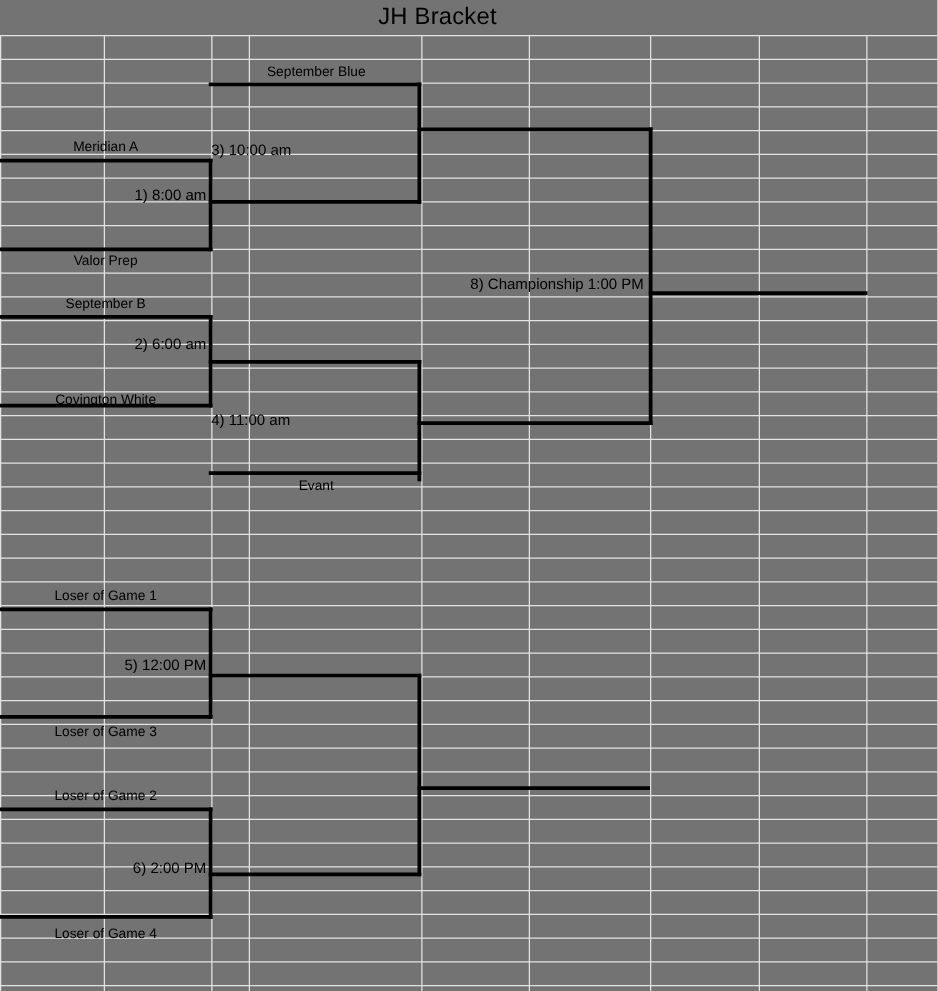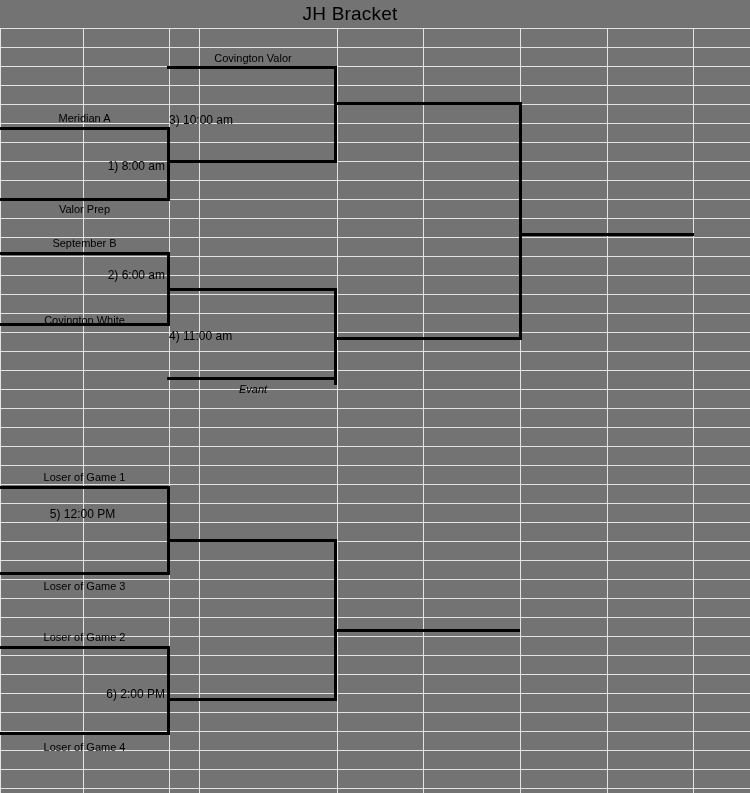--- a/index.html
+++ b/index.html
@@ -136,52 +136,53 @@
       <div class="gridline-h" style="top: 788px;"></div>
     </div>
 
   <div class="title">JH Bracket</div>
 
   <div class="team-label" style="left:0px; top:112px; width:169px;">Meridian A</div>
   <div class="bl-h" style="left:0px; top:127px; width:170px;"></div>
   <div class="bl-v" style="left:167px; top:127px; height:74px;"></div>
   <div class="bl-h" style="left:0px; top:198px; width:170px;"></div>
   <div class="team-label" style="left:0px; top:203px; width:169px;">Valor Prep</div>
-  <div class="game-label" style="left:0px; top:159px; width:165px;">1) 8:00 am</div>
+  <div class="game-label" style="left:0px; top:149px; width:165px;">1) 8:00 am</div>
 
   <div class="team-label" style="left:0px; top:237px; width:169px;">September B</div>
   <div class="bl-h" style="left:0px; top:252px; width:170px;"></div>
   <div class="bl-v" style="left:167px; top:252px; height:74px;"></div>
   <div class="bl-h" style="left:0px; top:323px; width:170px;"></div>
   <div class="team-label" style="left:0px; top:314px; width:169px;">Covington White</div>
   <div class="game-label" style="left:0px; top:268px; width:165px;">2) 6:00 am</div>
 
-  <div class="team-label" style="left:169px; top:52px; width:168px;">Covington Valor</div>
+  <div class="team-label" style="left:169px; top:52px; width:168px;">September Blue</div>
   <div class="bl-h" style="left:167px; top:66px; width:170px;"></div>
   <div class="bl-v" style="left:334px; top:66px; height:97px;"></div>
   <div class="bl-h" style="left:167px; top:160px; width:170px;"></div>
   <div class="game-label" style="left:169px; top:113px; width:0px; text-align:left;">3) 10:00 am</div>
 
   <div class="bl-h" style="left:167px; top:288px; width:170px;"></div>
   <div class="bl-v" style="left:334px; top:288px; height:97px;"></div>
   <div class="bl-h" style="left:167px; top:377px; width:170px;"></div>
-  <div class="team-label" style="left:169px; top:383px; width:168px;font-style:italic;">Evant</div>
+  <div class="team-label" style="left:169px; top:383px; width:168px;">Evant</div>
   <div class="game-label" style="left:169px; top:329px; width:0px; text-align:left;">4) 11:00 am</div>
 
   <div class="bl-h" style="left:334px; top:102px; width:188px;"></div>
   <div class="bl-v" style="left:519px; top:102px; height:238px;"></div>
   <div class="bl-h" style="left:334px; top:337px; width:188px;"></div>
   <div class="bl-h" style="left:519px; top:233px; width:175px;"></div>
+  <div class="game-label" style="left:0px; top:220px; width:515px;">8) Championship 1:00 PM</div>
 
   <div class="team-label" style="left:0px; top:471px; width:169px;">Loser of Game 1</div>
   <div class="bl-h" style="left:0px; top:486px; width:170px;"></div>
   <div class="bl-v" style="left:167px; top:486px; height:89px;"></div>
   <div class="bl-h" style="left:0px; top:572px; width:170px;"></div>
   <div class="team-label" style="left:0px; top:580px; width:169px;">Loser of Game 3</div>
-  <div class="game-label" style="left:0px; top:507px; width:165px;text-align:center;">5) 12:00 PM</div>
+  <div class="game-label" style="left:0px; top:525px; width:165px;">5) 12:00 PM</div>
 
   <div class="team-label" style="left:0px; top:631px; width:169px;">Loser of Game 2</div>
   <div class="bl-h" style="left:0px; top:646px; width:170px;"></div>
   <div class="bl-v" style="left:167px; top:646px; height:89px;"></div>
   <div class="bl-h" style="left:0px; top:732px; width:170px;"></div>
   <div class="team-label" style="left:0px; top:741px; width:169px;">Loser of Game 4</div>
   <div class="game-label" style="left:0px; top:687px; width:165px;text-align:right;">6) 2:00 PM</div>
 
   <div class="bl-h" style="left:167px; top:539px; width:170px;"></div>
   <div class="bl-v" style="left:334px; top:539px; height:162px;"></div>

